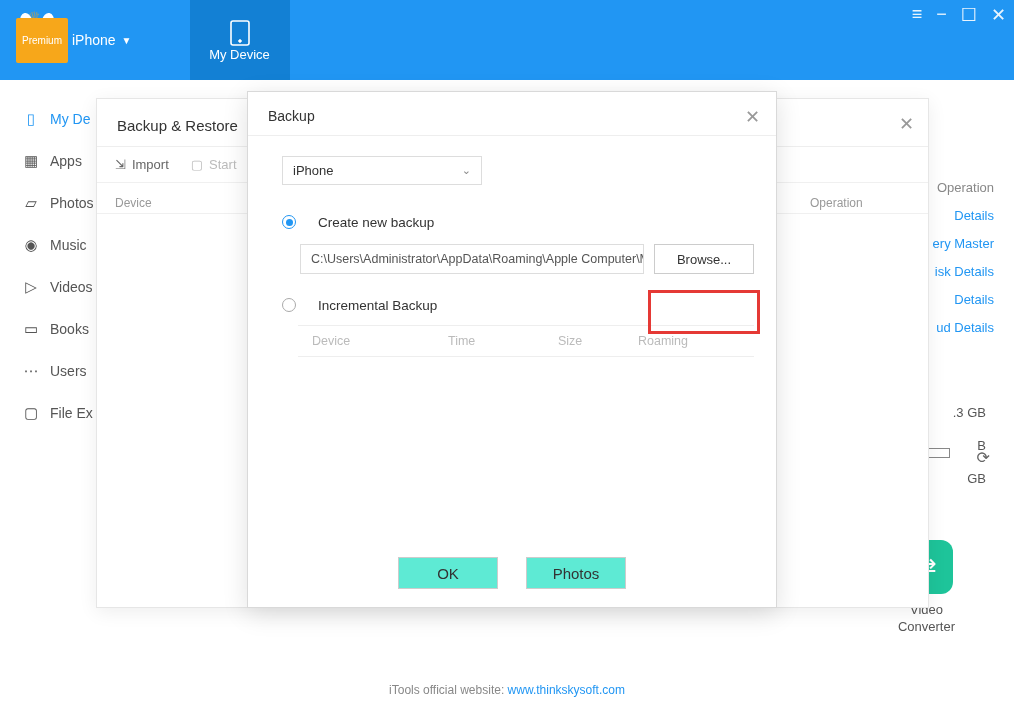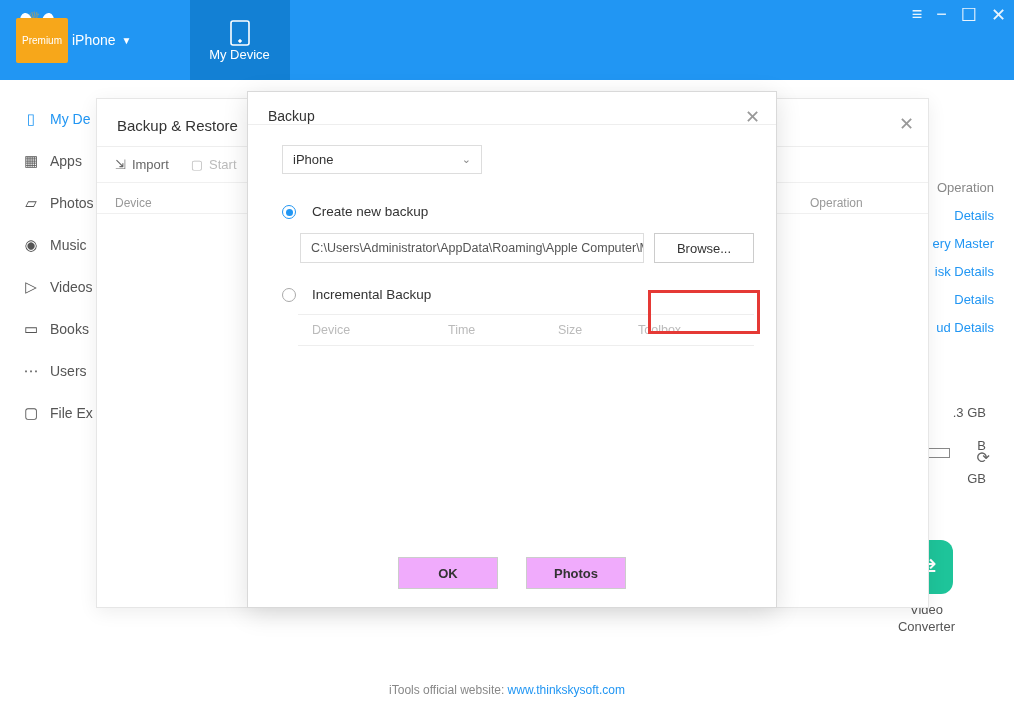--- a/index.html
+++ b/index.html
@@ -196,21 +196,21 @@
   
   .dlg2 {
     position: absolute;
     left: 247px; top: 91px;
     width: 530px; height: 517px;
     background: #fff;
     border: 1px solid #d9d9d9;
     box-shadow: 0 6px 24px rgba(0,0,0,.12);
   }
   .dlg2 .d2-head {
-    padding: 16px 20px 0;
+    padding: 16px 20px 11px;
     font-size: 14px;
     border-bottom: 1px solid #eee;
     color: #333;
   }
   .dlg2 .d2-close {
     position: absolute; right: 16px; top: 14px;
     color: #999; font-size: 18px; cursor: pointer;
   }
   .dlg2 .d2-body {
     padding: 20px 22px 0;
@@ -222,21 +222,21 @@
     width: 200px;
     border: 1px solid #ddd;
     padding: 6px 10px;
     font-size: 13px;
     display: flex; justify-content: space-between; align-items: center;
     margin-left: 12px; margin-bottom: 26px;
     cursor: pointer;
   }
   .d2-select .chev { font-size: 11px; color: #888; }
   .d2-radio-row {
-    display: flex; align-items: flex-end; gap: 16px;
+    display: flex; align-items: flex-start; gap: 22px;
     padding: 4px 12px; font-size: 13.5px; color: #333;
     cursor: pointer;
   }
   .radio {
     width: 14px; height: 14px; border-radius: 50%;
     border: 1.5px solid #2196f3;
     display: inline-flex; align-items: center; justify-content: center;
   }
   .radio.checked::after {
     content:""; width:7px;height:7px;border-radius:50%;background:#2196f3;
@@ -278,21 +278,21 @@
   .d2-table span:nth-child(3){ width: 80px; }
   .d2-table span:nth-child(4){ width: 90px; }
   .d2-foot {
     position: absolute; bottom: 18px; left: 0; right: 0;
     display: flex; justify-content: center; gap: 28px;
   }
   .d2-btn {
     width: 100px; height: 32px;
     border: 1px solid #ccc;
     display: flex; align-items: center; justify-content: center;
-    font-size: 13px; cursor: pointer; background:#f0abfc;font-weight:bold;
+    font-size: 15px; cursor: pointer; background:#5eead4;
   }
   .refresh-icon {
     position: absolute;
     right: 24px; top: 448px;
     font-size: 16px; color: #666; cursor: pointer;
   }
   .storage-bar {
     position: absolute;
     right: 64px; top: 448px;
     width: 30px; height: 10px;
@@ -461,21 +461,21 @@
 
     <div class="d2-radio-row">
       <span class="radio off"></span>
       <span>Incremental Backup</span>
     </div>
 
     <div class="d2-table">
       <span>Device</span>
       <span>Time</span>
       <span>Size</span>
-      <span>Toolbox</span>
+      <span>Roaming</span>
     </div>
   </div>
 
   <div class="d2-foot">
     <div class="d2-btn">OK</div>
     <div class="d2-btn">Photos</div>
   </div>
 
   <div class="highlight-box" style="left:400px; top:198px; width:112px; height:44px;"></div>
 </div>

